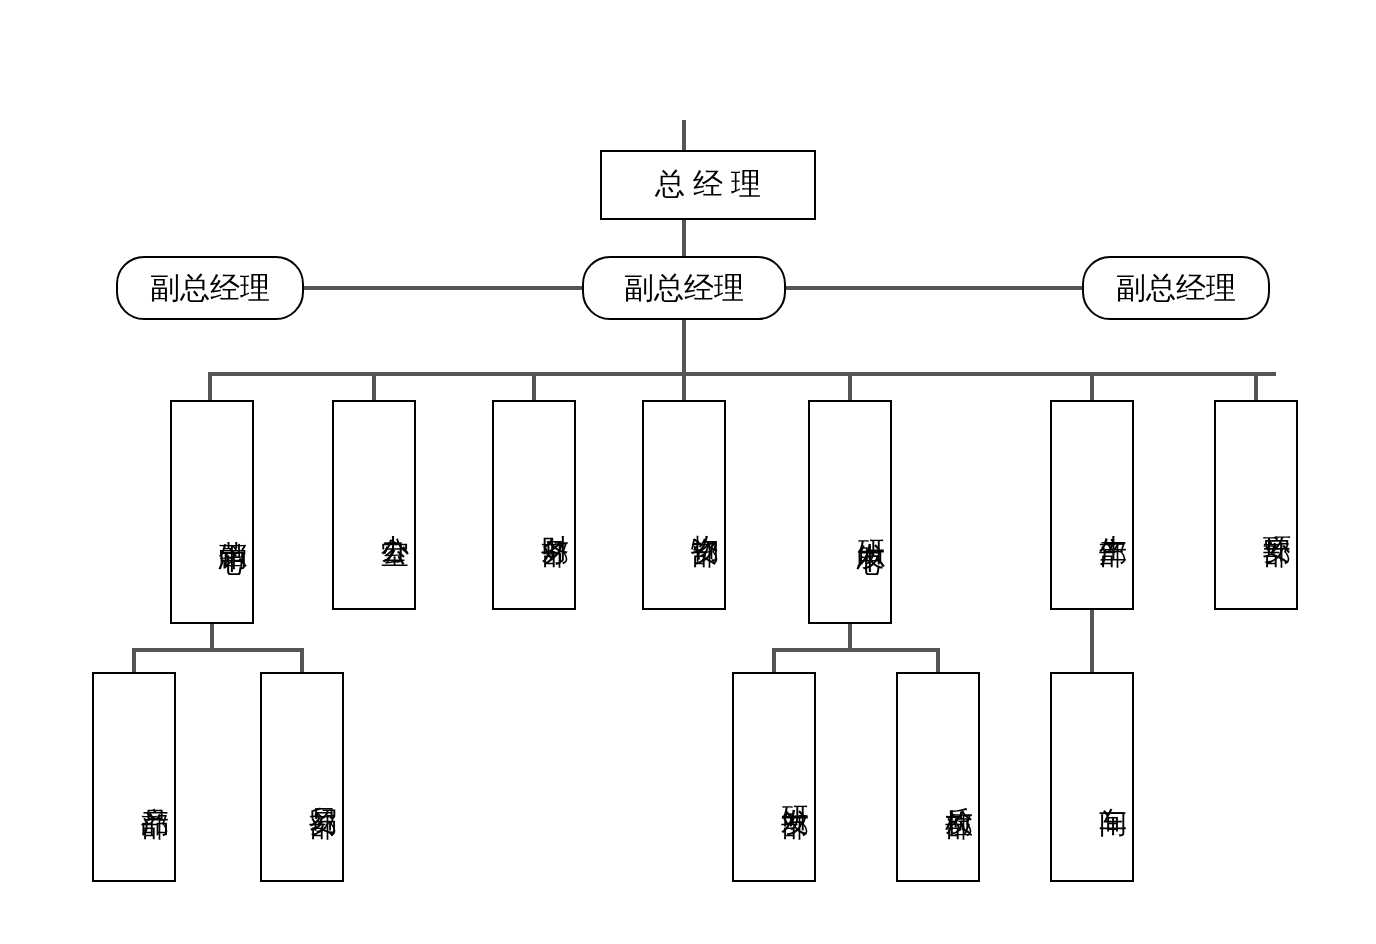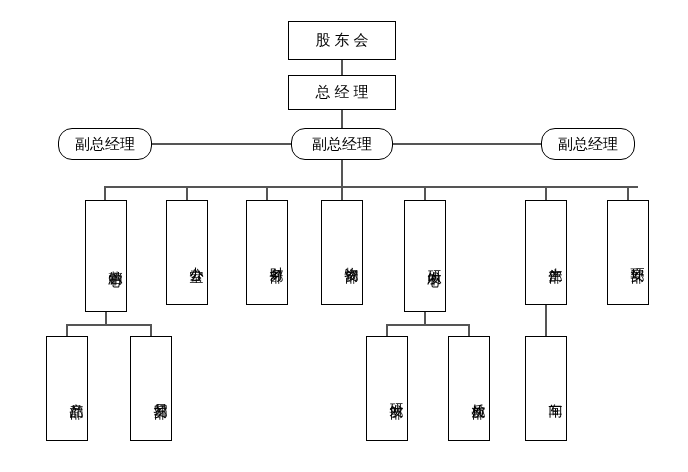--- a/index.html
+++ b/index.html
@@ -56,27 +56,24 @@
     z-index: 1;
   }
   .conn.v { width: 2px; }
   .conn.h { height: 2px; }
 </style>
 </head>
 <body>
 
 <div id="chart-canvas">
 
-  <div class="node horiz" style="left:288px; top:21px; width:108px; height:39px;">
-    <span>股东会</span>
-  </div>
 
   <div class="conn v" style="left:341px; top:60px; width:2px; height:15px;"></div>
 
-  <div class="node horiz" style="left:288px; top:75px; width:108px; height:35px;">
+  <div class="node horiz" style="left:300px; top:75px; width:108px; height:35px;">
     <span>总经理</span>
   </div>
 
   <div class="conn v" style="left:341px; top:110px; width:2px; height:18px;"></div>
 
   <div class="node horiz tight" style="left:58px; top:128px; width:94px; height:32px;">
     <span>副总经理</span>
   </div>
 
   <div class="node horiz tight" style="left:291px; top:128px; width:102px; height:32px;">

